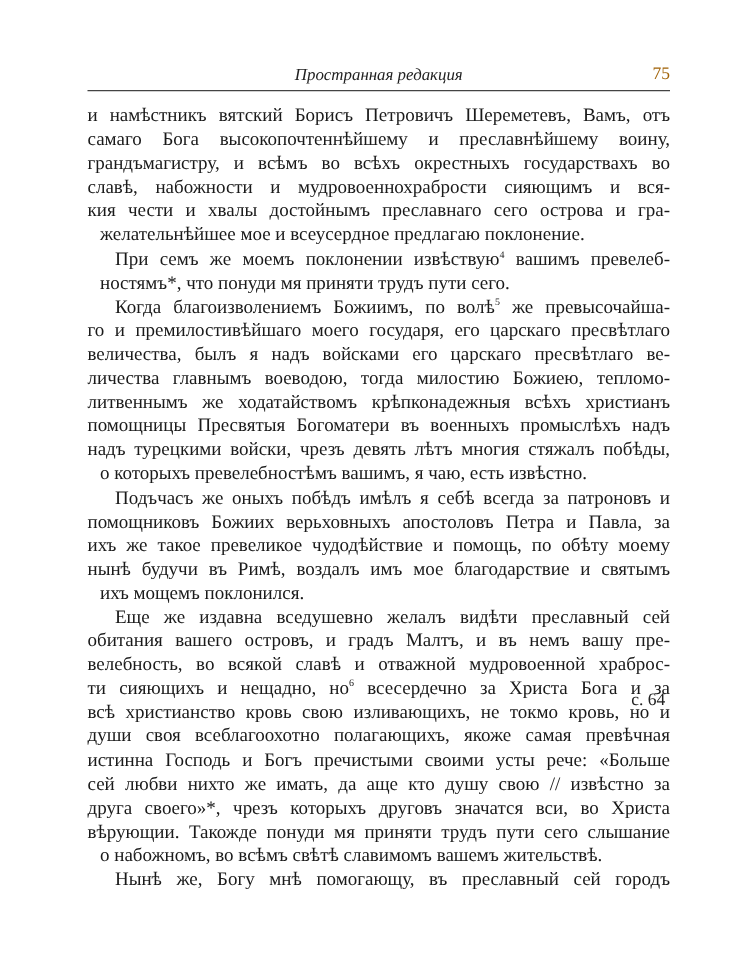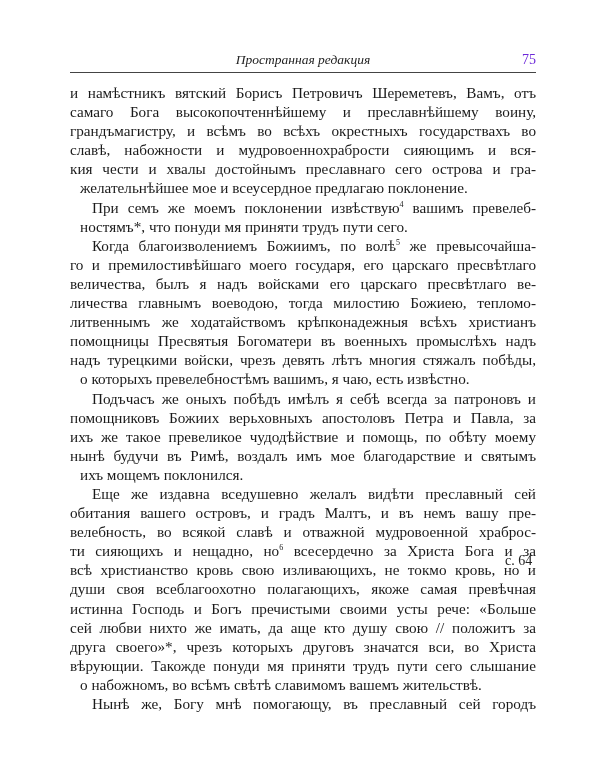--- a/index.html
+++ b/index.html
@@ -1,19 +1,19 @@
 <!DOCTYPE html>
 <html><head>
 <meta charset="utf-8">
 <style>
   html, body { margin: 0; padding: 0; background: #ffffff; }
   body { width: 600px; height: 765px; position: relative; overflow: hidden; font-family: "Liberation Serif", "DejaVu Serif", serif; color: #1a1a1a; }
   .header { position: absolute; left: 70px; top: 52px; width: 466px; height: 20px; }
   .header-title { position: absolute; left: 0; width: 100%; text-align: center; top: 0; font-style: italic; font-size: 13.5px; color: #222; }
-  .page-num { position: absolute; right: 0; top: 0; font-size: 14px; color: #6d28d9; }
+  .page-num { position: absolute; right: 0; top: 0; font-size: 14px; color: #a16207; }
   .rule { position: absolute; left: 70px; top: 72px; width: 466px; height: 0; border-top: 1.2px solid #444; }
   .body-text { position: absolute; left: 70px; top: 83px; width: 466px; font-size: 15.2px; line-height: 19.1px; }
   .line { display: block; white-space: nowrap; text-align: justify; text-align-last: justify; height: 19.1px; }
   .line.last { text-align-last: left; margin-left: 10px; }
   .line.indent { padding-left: 22px; }
   sup { font-size: 8px; line-height: 0; vertical-align: 6px; }
   .margin-note { position: absolute; left: 505px; top: 553px; font-size: 14px; color: #222; text-align: right; }
 </style>
 </head>
 <body>
@@ -46,20 +46,20 @@
     <span class="line">ихъ же такое превеликое чудодѣйствие и помощь, по обѣту моему</span>
     <span class="line">нынѣ будучи въ Римѣ, воздалъ имъ мое благодарствие и святымъ</span>
     <span class="line last">ихъ мощемъ поклонился.</span>
     <span class="line indent">Еще же издавна вседушевно желалъ видѣти преславный сей</span>
     <span class="line">обитания вашего островъ, и градъ Малтъ, и въ немъ вашу пре-</span>
     <span class="line">велебность, во всякой славѣ и отважной мудровоенной храброс-</span>
     <span class="line">ти сияющихъ и нещадно, но<sup>6</sup> всесердечно за Христа Бога и за</span>
     <span class="line">всѣ христианство кровь свою изливающихъ, не токмо кровь, но и</span>
     <span class="line">души своя всеблагоохотно полагающихъ, якоже самая превѣчная</span>
     <span class="line">истинна Господь и Богъ пречистыми своими усты рече: «Больше</span>
-    <span class="line">сей любви нихто же имать, да аще кто душу свою // положитъ за</span>
+    <span class="line">сей любви нихто же имать, да аще кто душу свою // извѣстно за</span>
     <span class="line">друга своего»*, чрезъ которыхъ друговъ значатся вси, во Христа</span>
     <span class="line">вѣрующии. Такожде понуди мя приняти трудъ пути сего слышание</span>
     <span class="line last">о набожномъ, во всѣмъ свѣтѣ славимомъ вашемъ жительствѣ.</span>
     <span class="line indent">Нынѣ же, Богу мнѣ помогающу, въ преславный сей городъ</span>
   </div>
 
 <div class="margin-note">с. 64</div>
 
 </body></html>

